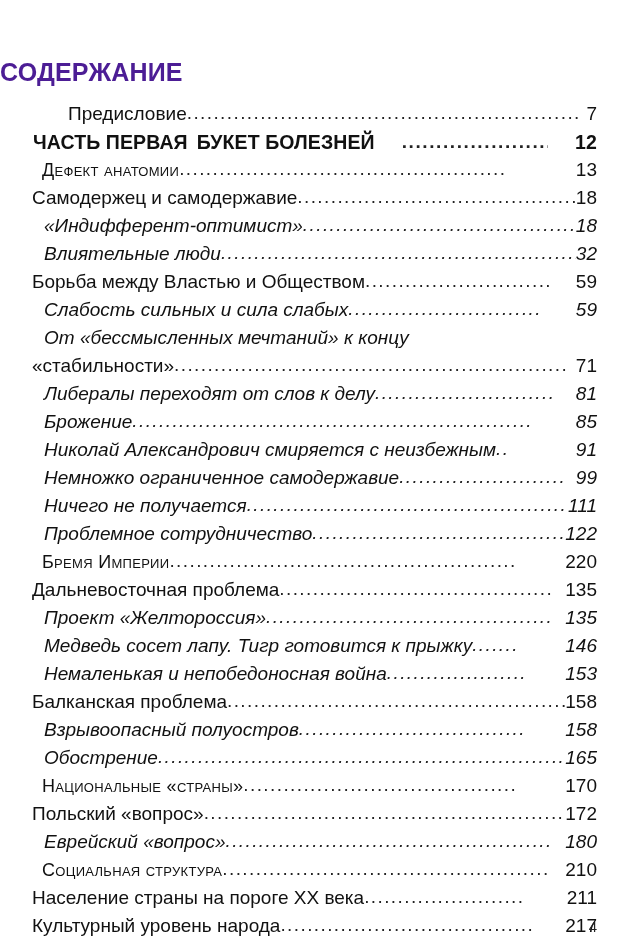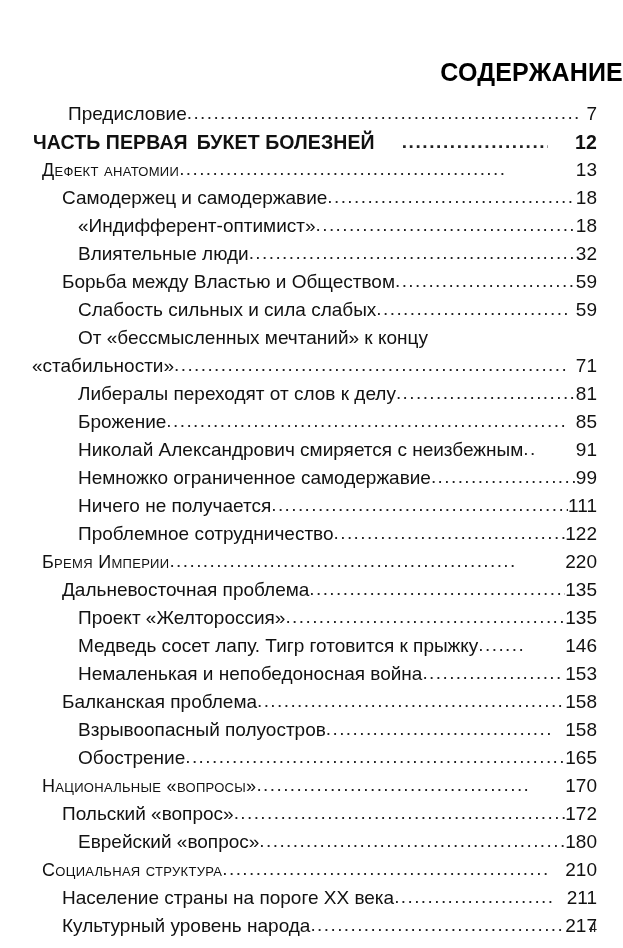--- a/index.html
+++ b/index.html
@@ -22,25 +22,25 @@
     height: 948px;
     background: #ffffff;
   }
 
   
   .toc-title {
     position: absolute;
     left: 0;
     top: 58px;
     width: 623px;
-    text-align: right;
+    text-align: left;
     font-size: 25px;
     font-weight: bold;
     letter-spacing: 0.2px;
-    color: #000000;
+    color: #4c1d95;
   }
 
   
   .toc-list {
     position: absolute;
     left: 0;
     top: 100px;
     width: 623px;
   }
 
@@ -78,22 +78,22 @@
     line-height: 28px;
     color: #111111;
     text-align: right;
     min-width: 14px;
   }
 
   
   .lvl-part   { padding-left: 33px; gap: 27px; }
   .lvl-chap   { padding-left: 42px; }
   .lvl-1      { padding-left: 68px; align-items: center; }
-  .lvl-2      { padding-left: 62px; }
-  .lvl-3      { padding-left: 78px; }
+  .lvl-2      { padding-left: 32px; }
+  .lvl-3      { padding-left: 44px; font-style: italic; }
   .lvl-wrap   { padding-left: 32px; align-items: flex-end; }
 
   
   .s-part .toc-label,
   .s-part .toc-page {
     font-weight: bold;
     font-size: 19.5px;
     letter-spacing: 0.1px;
   }
   .s-part .toc-dots {
@@ -240,21 +240,21 @@
         <span class="toc-label">Взрывоопасный полуостров</span>
         <span class="toc-dots">..................................</span>
         <span class="toc-page">158</span>
       </div>
       <div class="toc-row lvl-3 s-plain">
         <span class="toc-label">Обострение</span>
         <span class="toc-dots">...................................................................</span>
         <span class="toc-page">165</span>
       </div>
       <div class="toc-row lvl-chap s-chap">
-        <span class="toc-label">Национальные «вопросы»</span>
+        <span class="toc-label">Национальные «страны»</span>
         <span class="toc-dots">.........................................</span>
         <span class="toc-page">170</span>
       </div>
       <div class="toc-row lvl-2 s-plain">
         <span class="toc-label">Польский «вопрос»</span>
         <span class="toc-dots">............................................................</span>
         <span class="toc-page">172</span>
       </div>
       <div class="toc-row lvl-3 s-plain">
         <span class="toc-label">Еврейский «вопрос»</span>

